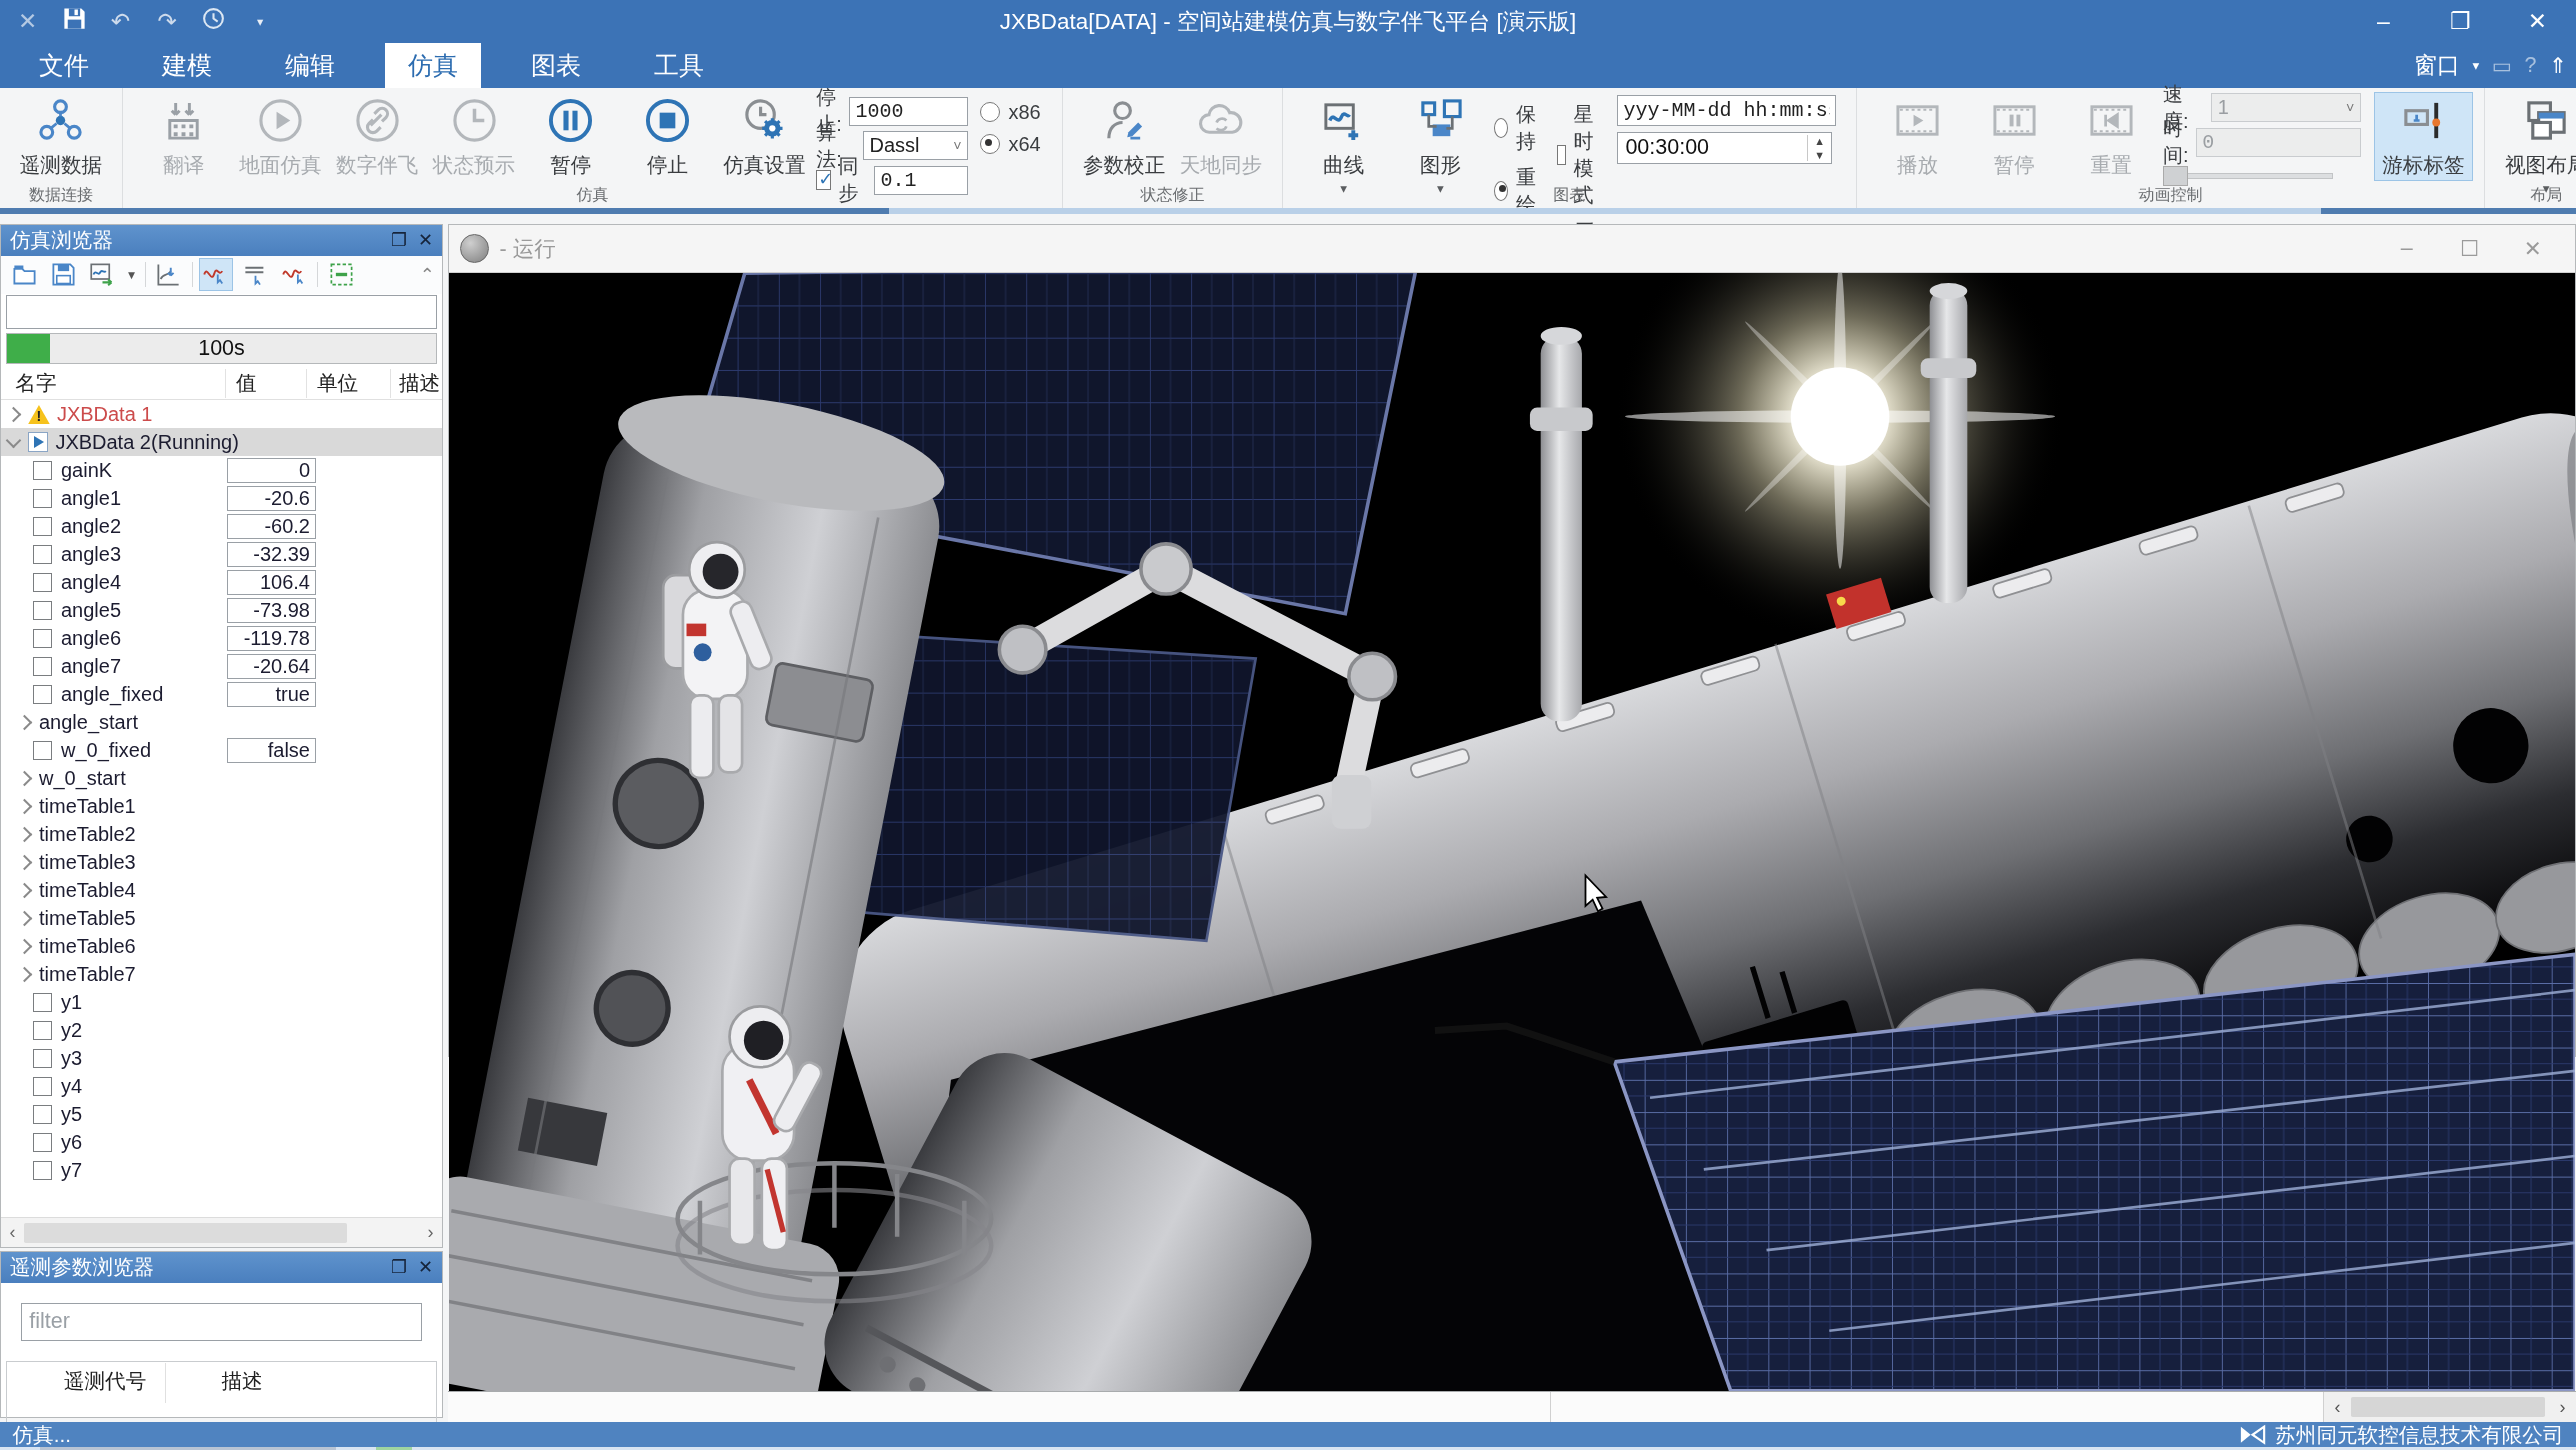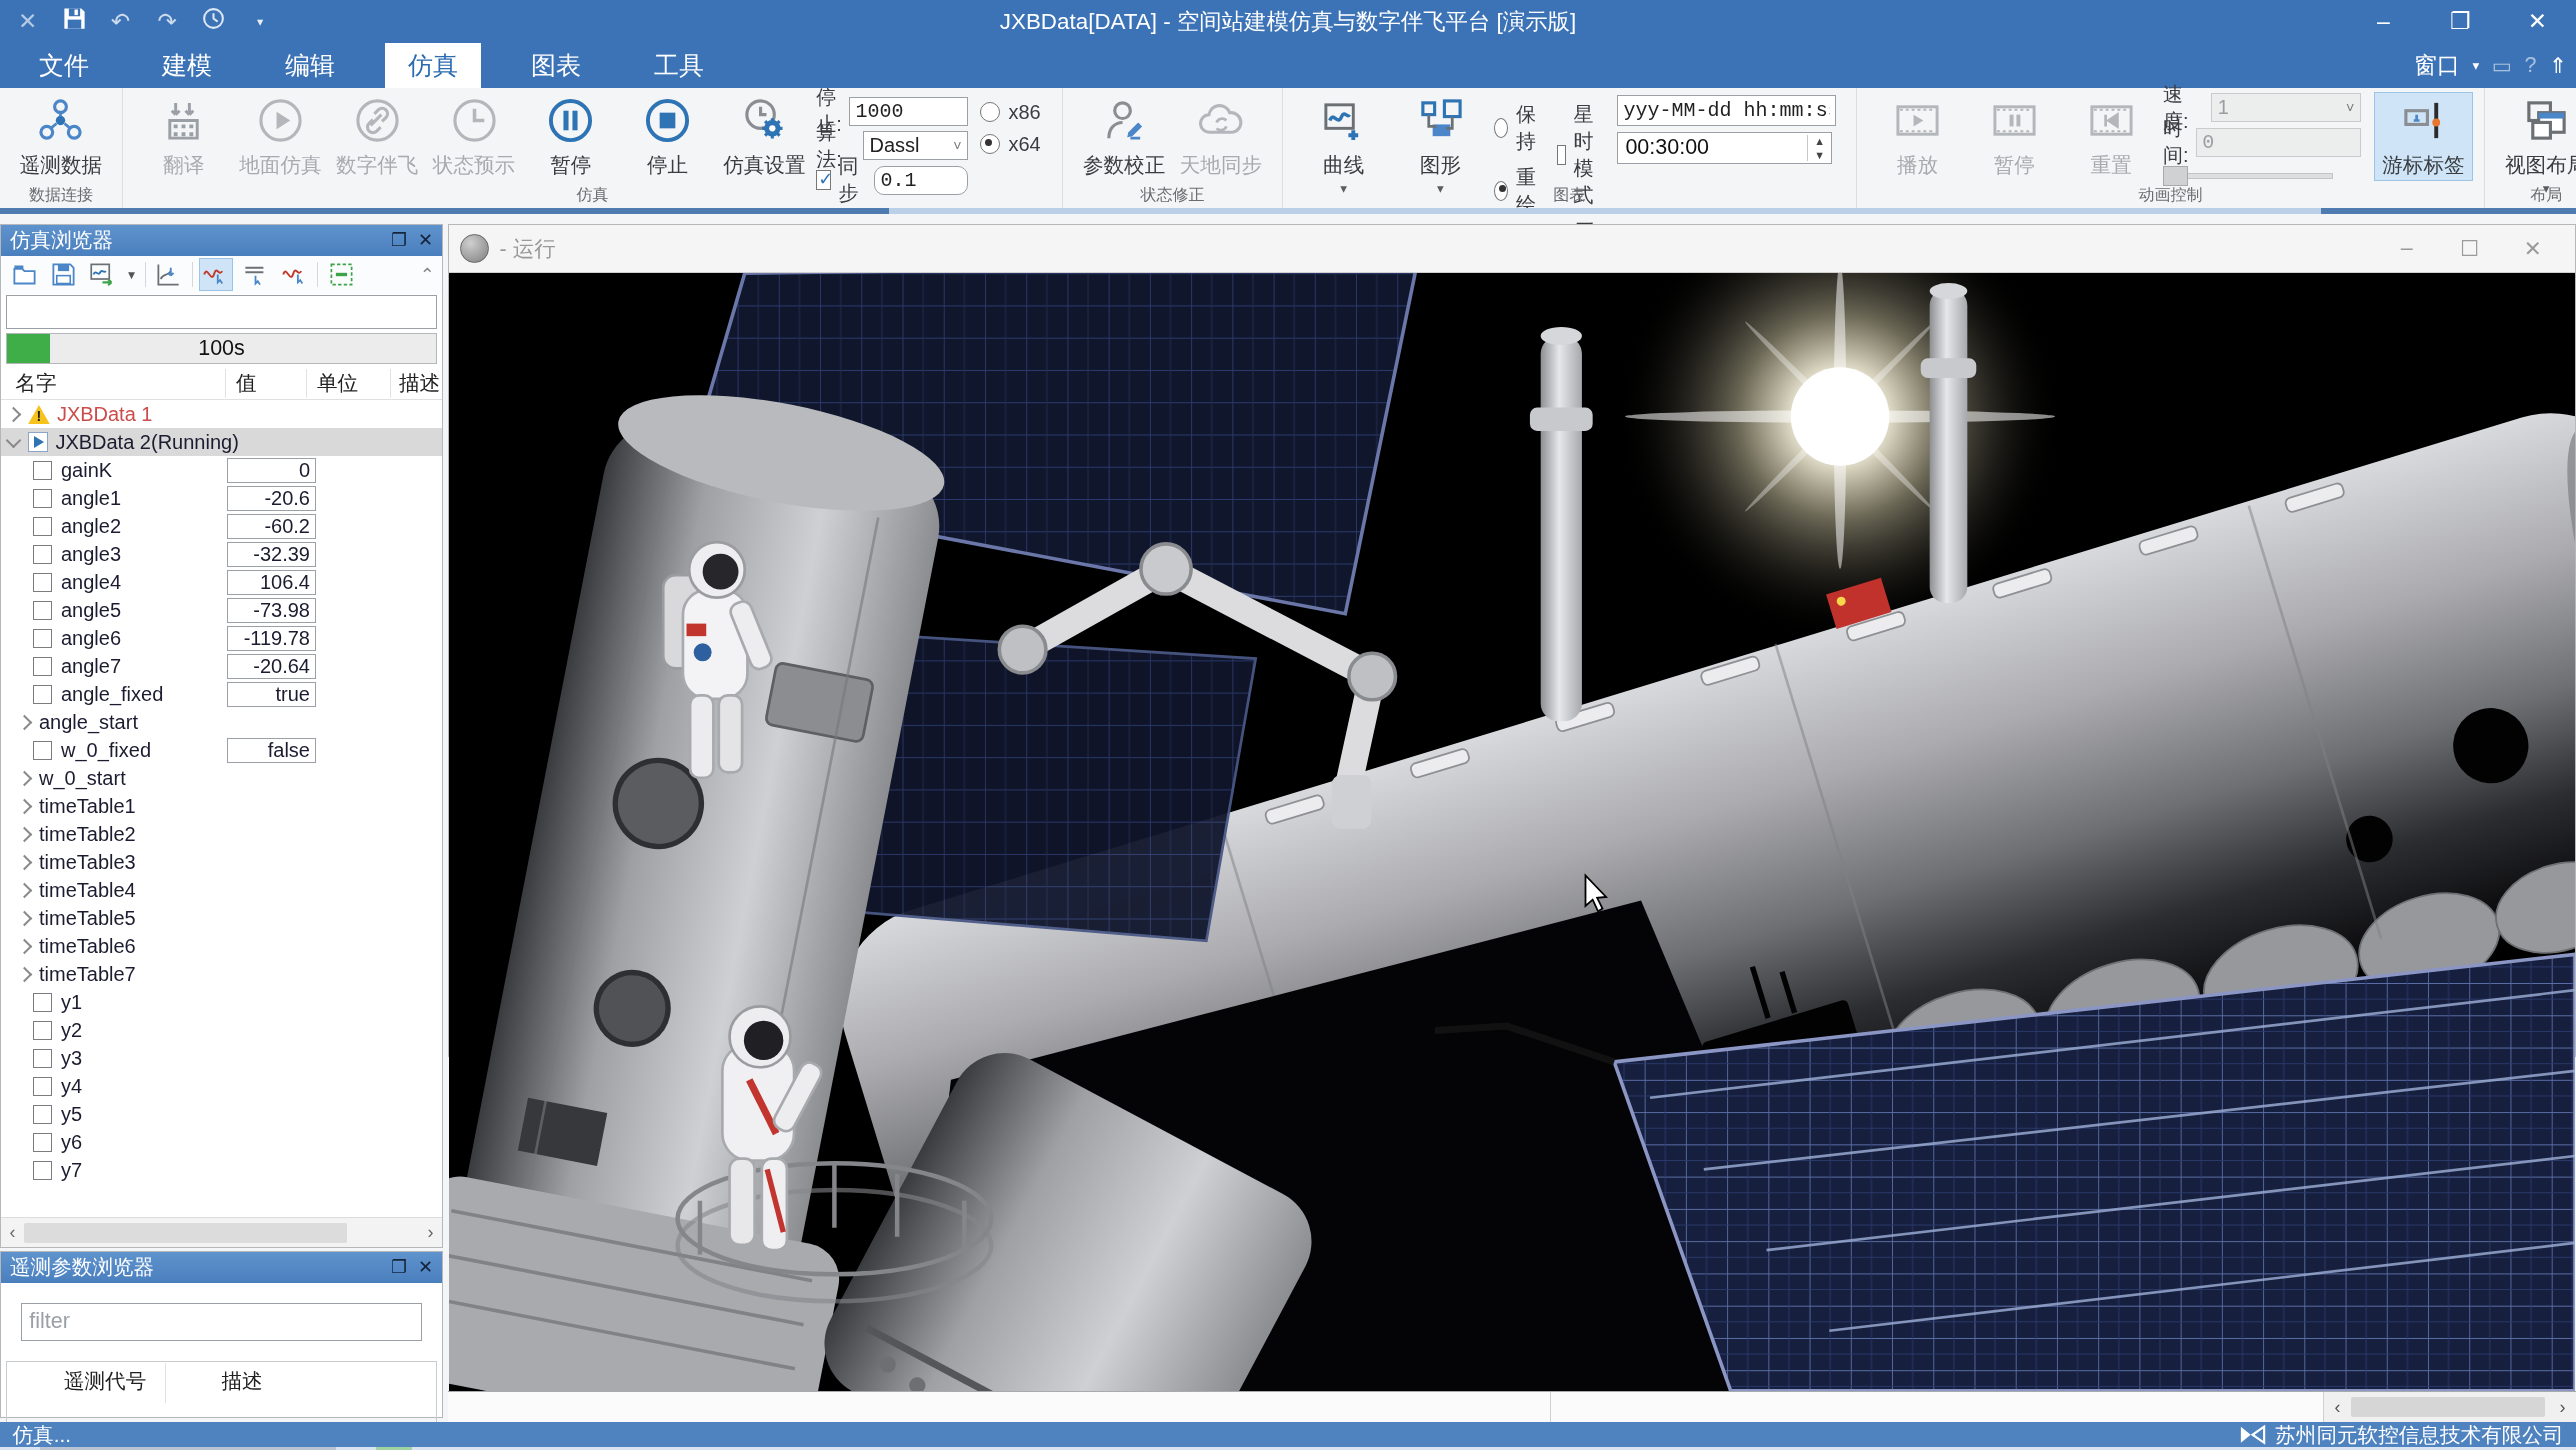--- a/index.html
+++ b/index.html
@@ -255,21 +255,21 @@
         <div class="frow">
           <span>算法:</span>
           <span class="dropbox">
               <span>Dassl</span>
               <span class="dcar">˅</span>
             </span>
         </div>
         <div class="frow">
           <span class="cbx on"></span>
           <span>同步</span>
-          <input class="tinput" style="width: 81px; border-radius: 10px;" readonly="" value="0.1">
+          <input class="tinput" style="width: 81px;" readonly="" value="0.1">
         </div>
       </div>
       <div class="rcol">
         <div class="rrow">
             <span class="radio"></span>
             <span>x86</span>
           </div>
         <div class="rrow">
             <span class="radio on"></span>
             <span>x64</span>

